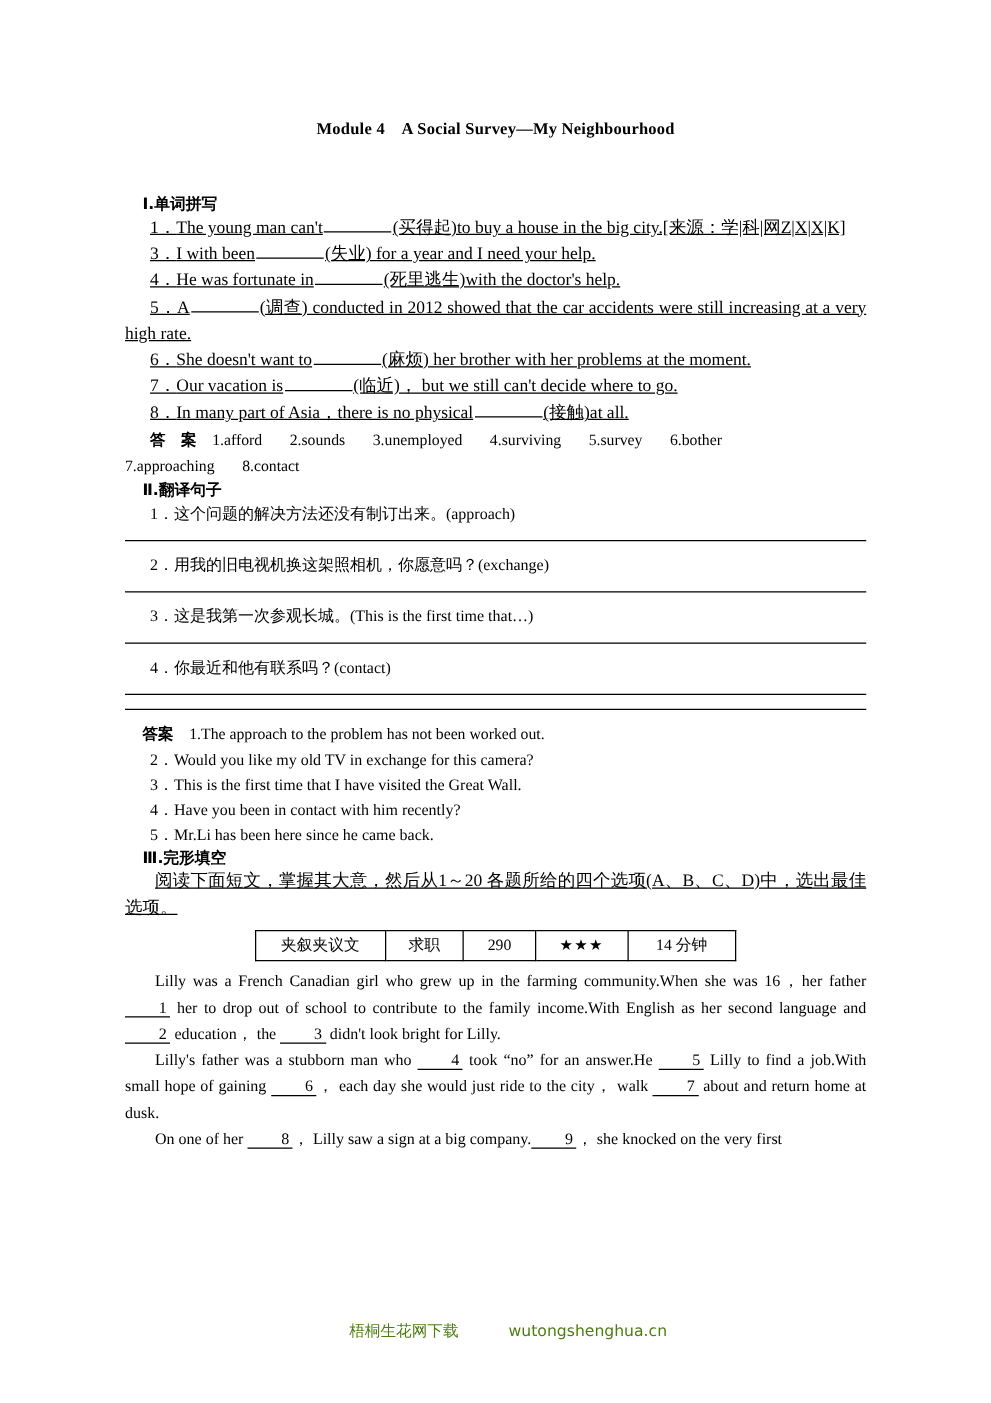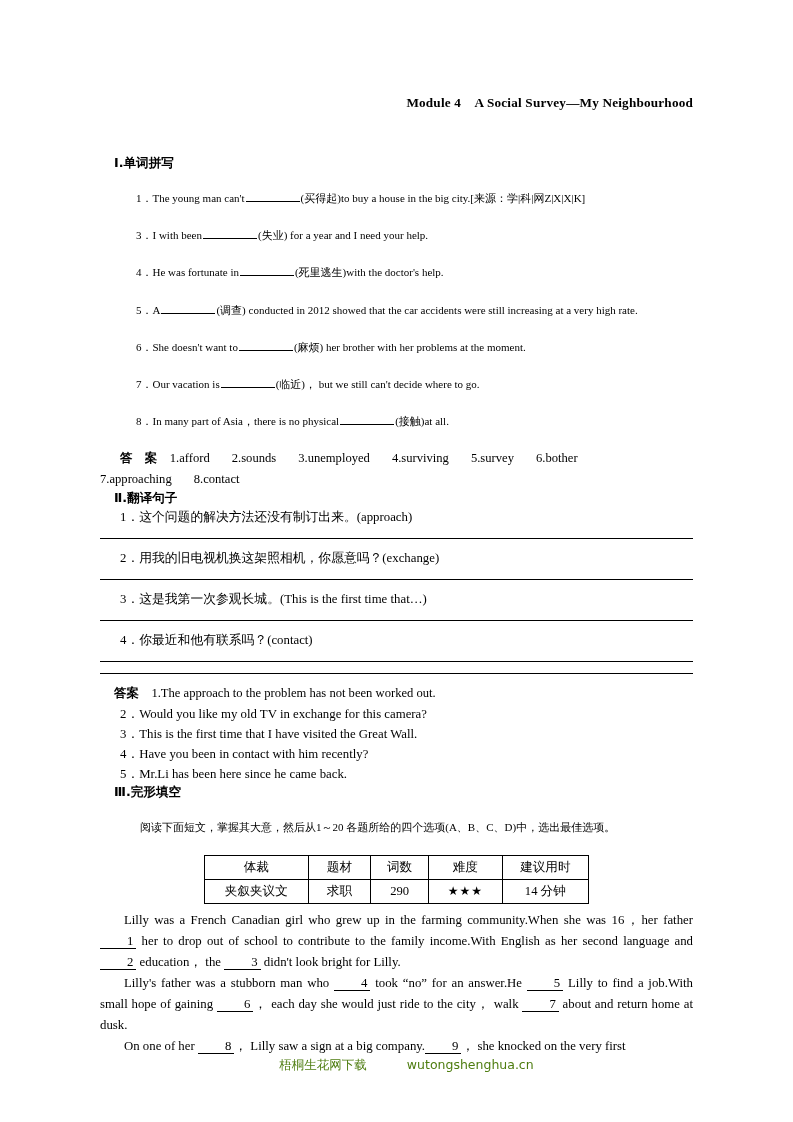--- a/index.html
+++ b/index.html
@@ -16,42 +16,43 @@
     overflow: hidden;
   }
   .page {
     position: relative;
     width: 793px;
     height: 1122px;
     box-sizing: border-box;
     padding: 0 100px;
   }
   .doc-title {
-    text-align: right;
+    text-align: center;
     font-weight: bold;
     font-size: 13.2px;
     letter-spacing: 0.2px;
     margin: 0;
     padding-top: 95px;
     font-family: "Liberation Serif", "DejaVu Serif", serif;
   }
   .section-head {
     font-weight: bold;
     font-size: 12.6px;
     margin: 0;
     padding-left: 14px;
     font-family: "DejaVu Sans", "Liberation Sans", sans-serif;
   }
   .sec1-gap { height: 44px; }
   .line {
-    font-size: 11px;
+    font-size: 14px;
     line-height: 21.2px;
-    margin: 16px;
+    margin: 0;
     text-align: justify;
     text-justify: inter-word;
+    text-decoration: underline;
   }
   .indent1 { text-indent: 20px; }
   .indent-para { text-indent: 24px; }
   .noindent { text-indent: 0; }
   .blank {
     display: inline-block;
     border-bottom: 1px solid #000;
     width: 54px;
     vertical-align: baseline;
     height: 12px;
@@ -186,27 +187,20 @@
     <p class="q-line">3．This is the first time that I have visited the Great Wall.</p>
     <p class="q-line">4．Have you been in contact with him recently?</p>
     <p class="q-line">5．Mr.Li has been here since he came back.</p>
   </div>
 
   <div class="section-head">Ⅲ.完形填空</div>
   <p class="line indent-para">阅读下面短文，掌握其大意，然后从1～20 各题所给的四个选项(A、B、C、D)中，选出最佳选项。</p>
 
   <table class="info-table">
     <tbody>
-        <tr>
-      <td class="c1">体裁</td>
-      <td class="c2">题材</td>
-      <td class="c3">词数</td>
-      <td class="c4">难度</td>
-      <td class="c5">建议用时</td>
-    </tr>
     <tr>
       <td class="c1">夹叙夹议文</td>
       <td class="c2">求职</td>
       <td class="c3">290</td>
       <td class="c4 stars">★★★</td>
       <td class="c5">14 分钟</td>
     </tr>
   </tbody>
     </table>
 

